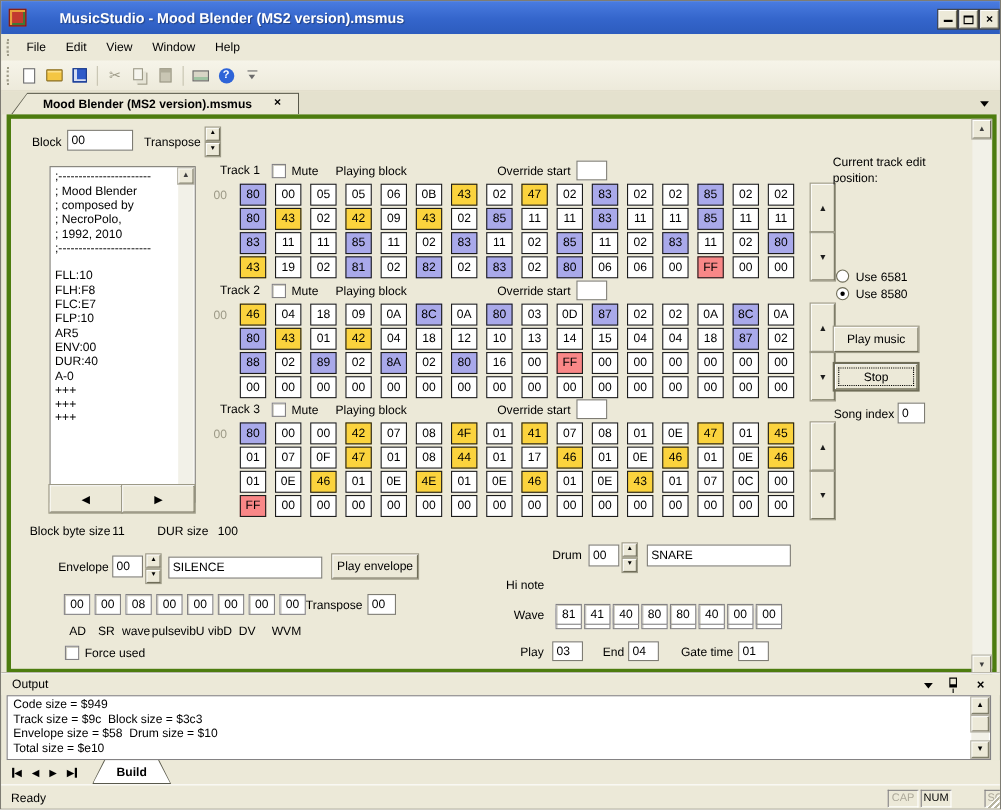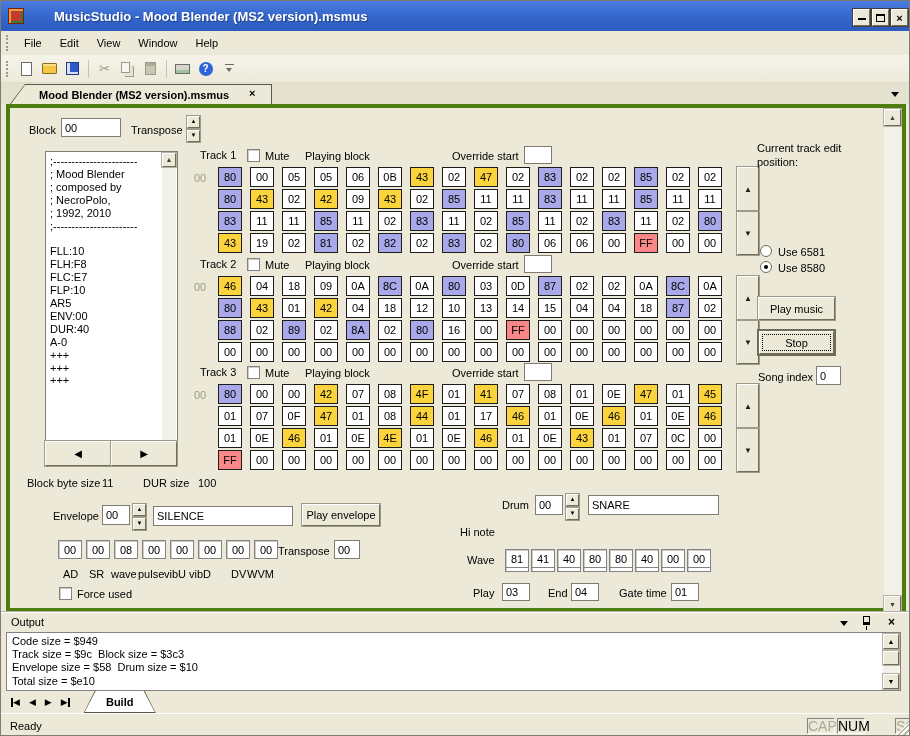--- a/index.html
+++ b/index.html
@@ -97,21 +97,21 @@
   .btn-default { outline:2px solid #6F6D58; }
   .btn-default::after { content:""; position:absolute; inset:2px; border:1px dotted #000; }
 
   
   .main-scroll { position:absolute; right:1px; top:1px; width:17px; height:504px; background:#F2F1E8; }
 
   
   .env-cells { position:absolute; left:48px; top:432px; display:flex; gap:4px; }
   .field-cell { width:24px; height:19px; background:#fff; border:1px solid #848284; box-shadow:inset 1px 1px 0 #CFCDC1; display:flex; align-items:center; justify-content:center; }
   .flbl { position:absolute; top:460px; }
-  .f0{left:53px}.f1{left:79px}.f2{left:101px}.f3{left:128px}.f4{left:154px}.f5{left:179px}.f6{left:221px}.f7{left:237px}
+  .f0{left:53px}.f1{left:79px}.f2{left:101px}.f3{left:128px}.f4{left:154px}.f5{left:179px}.f6{left:207px}.f7{left:237px}
   .force-check { position:absolute; left:49px; top:479px; width:13px; height:13px; background:#fff; border:1px solid #848284; box-shadow:inset 1px 1px 0 #D0CEC2; }
   .drum-cells { position:absolute; display:flex; gap:2px; }
 
   
   .splitter { position:absolute; left:0; top:610px; width:910px; height:2px; background:#fff; border-top:1px solid #B5B2A5; }
   .out-header { position:absolute; left:0; top:612px; width:910px; height:19px; background:#ECE9D8; }
   .out-title { position:absolute; left:10px; top:3px; }
   .out-dd { position:absolute; right:63px; top:8px; border:4px solid transparent; border-top:5px solid #000; }
   .out-pin { position:absolute; right:41px; top:3px; width:7px; height:9px; border:1px solid #000; border-bottom:3px solid #000; }
   .out-pin::after { content:""; position:absolute; left:2px; top:9px; width:1px; height:4px; background:#000; }
@@ -128,21 +128,21 @@
   .nav-g { font-size:9px; color:#000; display:flex; align-items:center; gap:0; }
   .nav-g .bar { width:2px; height:9px; background:#000; }
   .build-wrap { position:relative; width:72px; height:22px; }
   .build-border { position:absolute; left:0; top:0; width:72px; height:22px; background:#58584A; clip-path:polygon(11px 0,61px 0,72px 100%,0 100%); }
   .build-tab { position:absolute; left:1px; top:0px; width:70px; height:21px; background:#fff; clip-path:polygon(11px 0,59px 0,70px 100%,0 100%);
     display:flex; align-items:center; justify-content:center; font-weight:bold; }
 
   
   .statusbar { position:absolute; left:0; top:712px; width:910px; height:24px; background:#ECE9D8; border-top:1px solid #fff; }
   .status-ready { position:absolute; left:9px; top:6px; }
-  .kbd-ind { position:absolute; top:4px; width:28px; height:16px; border:1px solid #848284; border-right-color:#fff; border-bottom-color:#fff; text-align:center; line-height:14px; font-size:14px; color:#ACA899; }
+  .kbd-ind { position:absolute; top:4px; width:28px; height:16px; border:1px solid #848284; border-right-color:#fff; border-bottom-color:#fff; text-align:center; line-height:14px; font-size:10px; color:#ACA899; }
   .kbd-ind.active { color:#000; }
   .i-cap{left:806px} .i-num{left:836px} .i-scrl{left:894px; width:32px;}
   .grip-resize { position:absolute; right:2px; bottom:2px; width:13px; height:13px;
     background:repeating-linear-gradient(135deg,#fff 0 2px,#B8B5A1 2px 4px); clip-path:polygon(100% 0,100% 100%,0 100%); }
 </style>
 </head>
 <body>
 
 <div id="app">
 

